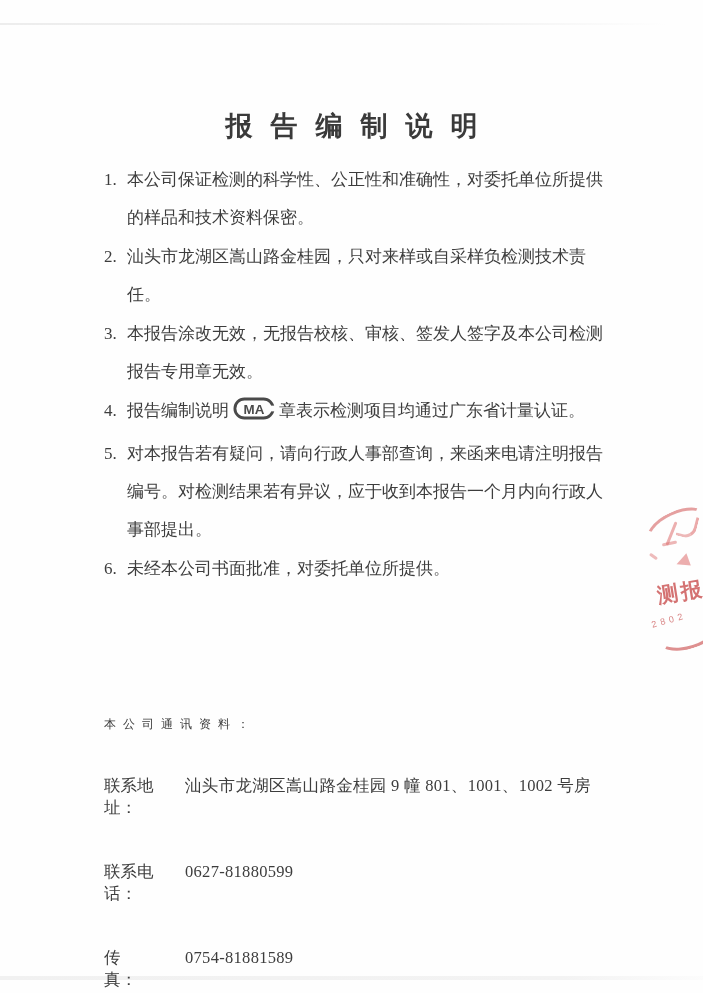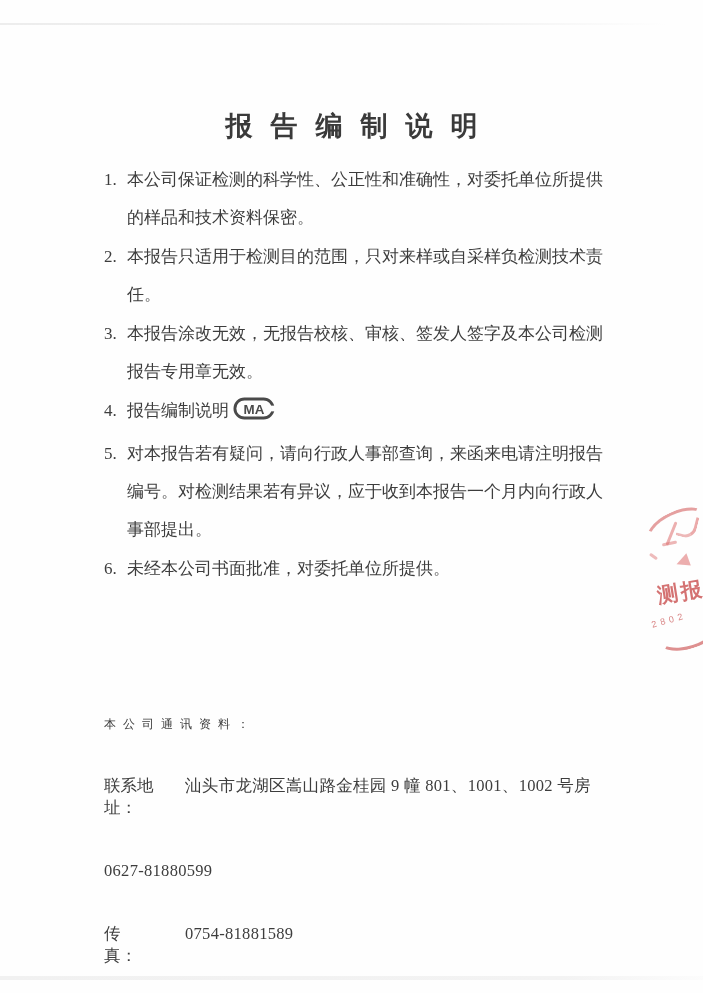--- a/index.html
+++ b/index.html
@@ -141,37 +141,37 @@
   <div class="notes">
 
     <div class="note-row">
       <span class="note-num">1.</span>
       <span class="note-text">本公司保证检测的科学性、公正性和准确性，对委托单位所提供
 的样品和技术资料保密。</span>
     </div>
 
     <div class="note-row">
       <span class="note-num">2.</span>
-      <span class="note-text">本报告只适用于检测目的范围，只对来样或自采样负检测技术责
+      <span class="note-text">汕头市龙湖区嵩山路金桂园，只对来样或自采样负检测技术责
 任。</span>
     </div>
 
     <div class="note-row">
       <span class="note-num">3.</span>
       <span class="note-text">本报告涂改无效，无报告校核、审核、签发人签字及本公司检测
 报告专用章无效。</span>
     </div>
 
     <div class="note-row">
       <span class="note-num">4.</span>
       <span class="note-text"><span>报告编制说明</span><span class="cma-badge"><svg width="42" height="23" viewBox="0 0 44 24">
               <rect x="2" y="2" width="40" height="20" rx="10" ry="10" fill="none" stroke="#4a4a4a" stroke-width="3"></rect>
               <rect x="36" y="9" width="8" height="6" fill="#fefefe"></rect>
               <text x="22" y="17.5" font-size="14" font-weight="bold" font-family="Liberation Sans, sans-serif" fill="#4a4a4a" text-anchor="middle">MA</text>
-            </svg></span></span>
+            </svg></span><span>章表示检测项目均通过广东省计量认证。</span></span>
     </div>
 
     <div class="note-row">
       <span class="note-num">5.</span>
       <span class="note-text">对本报告若有疑问，请向行政人事部查询，来函来电请注明报告
 编号。对检测结果若有异议，应于收到本报告一个月内向行政人
 事部提出。</span>
     </div>
 
     <div class="note-row">
@@ -184,20 +184,21 @@
   <div class="contact">
     <div class="contact-header">本公司通讯资料：</div>
 
     <div class="contact-row">
       <span class="contact-label">联系地址：</span>
       <span class="contact-value">汕头市龙湖区嵩山路金桂园 9 幢 801、1001、1002 号房</span>
     </div>
 
 
     <div class="contact-row">
+      <span class="contact-label">联系电话：</span>
       <span class="contact-value">0627-81880599</span>
     </div>
 
     <div class="contact-row">
       <span class="contact-label">传　　真：</span>
       <span class="contact-value">0754-81881589</span>
     </div>
   </div>
 
   <div class="stamp">

